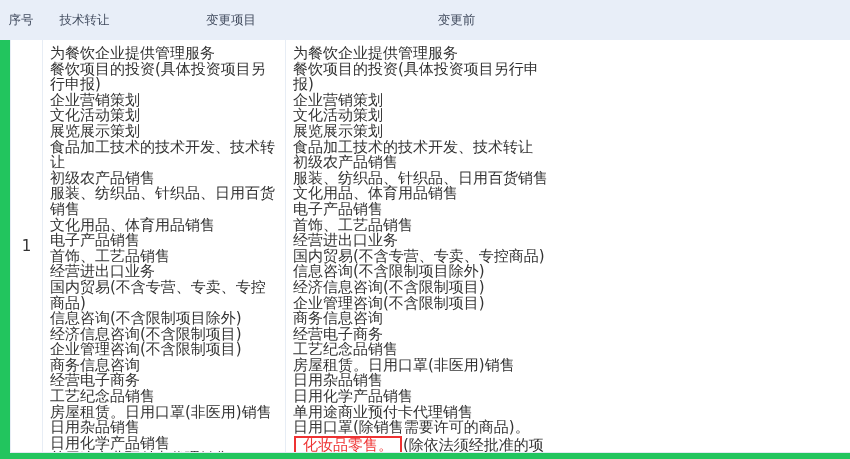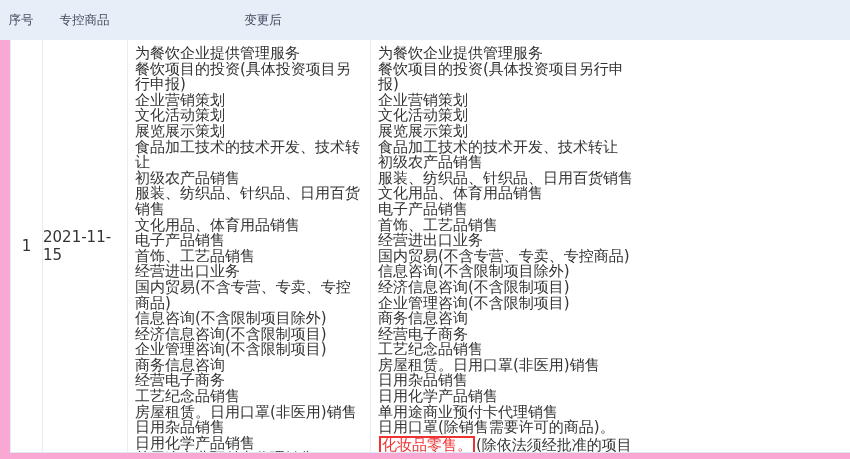--- a/index.html
+++ b/index.html
@@ -1,17 +1,17 @@
 <!DOCTYPE html>
 <html><head>
 <meta charset="utf-8">
 <style>
   html,body{margin:0;padding:0;background:#ffffff;}
   body{font-family:"DejaVu Sans","Liberation Sans",sans-serif;}
-  .screen{position:relative;width:850px;height:459px;background:#f9a8d4;overflow:hidden;}
+  .screen{position:relative;width:850px;height:459px;background:#22c55e;overflow:hidden;}
   .chg-table{position:absolute;left:0;top:0;width:850px;height:459px;}
   
   .thead{display:flex;width:850px;height:40px;background:#e8eef8;align-items:center;}
   .th{color:#414b5e;font-size:12.5px;text-align:center;flex:0 0 auto;}
   .th-seq{width:42px;}
   .th-date{width:85px;}
   .th-item{width:208px;}
   .th-before{width:243px;}
   .th-after{width:272px;}
   
@@ -21,38 +21,38 @@
   .td{box-sizing:border-box;border-right:1px solid #e7edf5;overflow:hidden;
       color:#333333;font-size:15px;}
   .td-center{display:flex;align-items:center;justify-content:center;}
   .td-seq{width:32px;}
   .td-date{width:85px;}
   .td-item{width:208px;}
   .td-before{width:243px;padding:6px 6px 0 7px;}
   .td-after{width:272px;border-right:none;padding:6px 4px 0 7px;}
   .tline{line-height:15.6px;white-space:normal;}
   .wrapline{line-height:15.6px;}
-  .hl-box{color:#ee3232;border:2px solid #ee3232;padding:0 1px;margin:0 1px;
+  .hl-box{color:#ee3232;border:2px solid #ee3232;padding:0 7px;margin:0 1px;
           display:inline-block;line-height:14px;}
 </style>
 </head>
 <body>
 
 <div class="screen">
   <div class="chg-table">
 
     <div class="thead">
       <div class="th th-seq">序号</div>
-      <div class="th th-date">专控商品</div>
-      <div class="th th-after">变更后</div>
+      <div class="th th-date">技术转让</div>
+      <div class="th th-item">变更项目</div>
+      <div class="th th-before">变更前</div>
     </div>
 
     <div class="trow">
       <div class="td td-seq td-center">1</div>
-      <div class="td td-date td-center">2021-11-15</div>
 
       <div class="td td-before">
         <div>
             <div class="tline">为餐饮企业提供管理服务</div>
             <div class="tline">餐饮项目的投资(具体投资项目另行申报)</div>
             <div class="tline">企业营销策划</div>
             <div class="tline">文化活动策划</div>
             <div class="tline">展览展示策划</div>
             <div class="tline">食品加工技术的技术开发、技术转让</div>
             <div class="tline">初级农产品销售</div>

